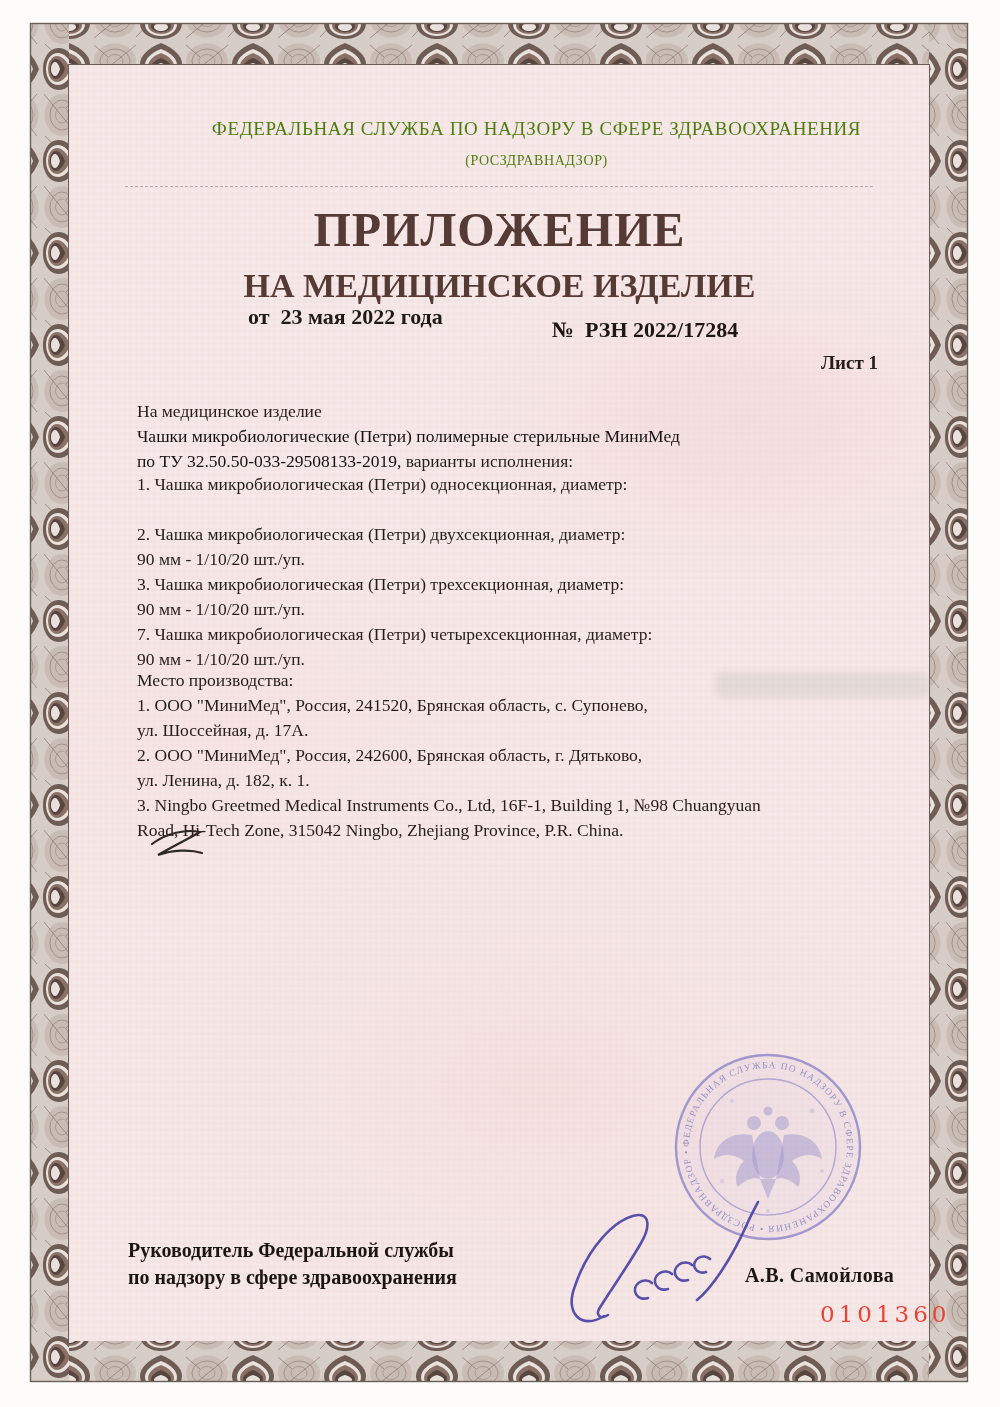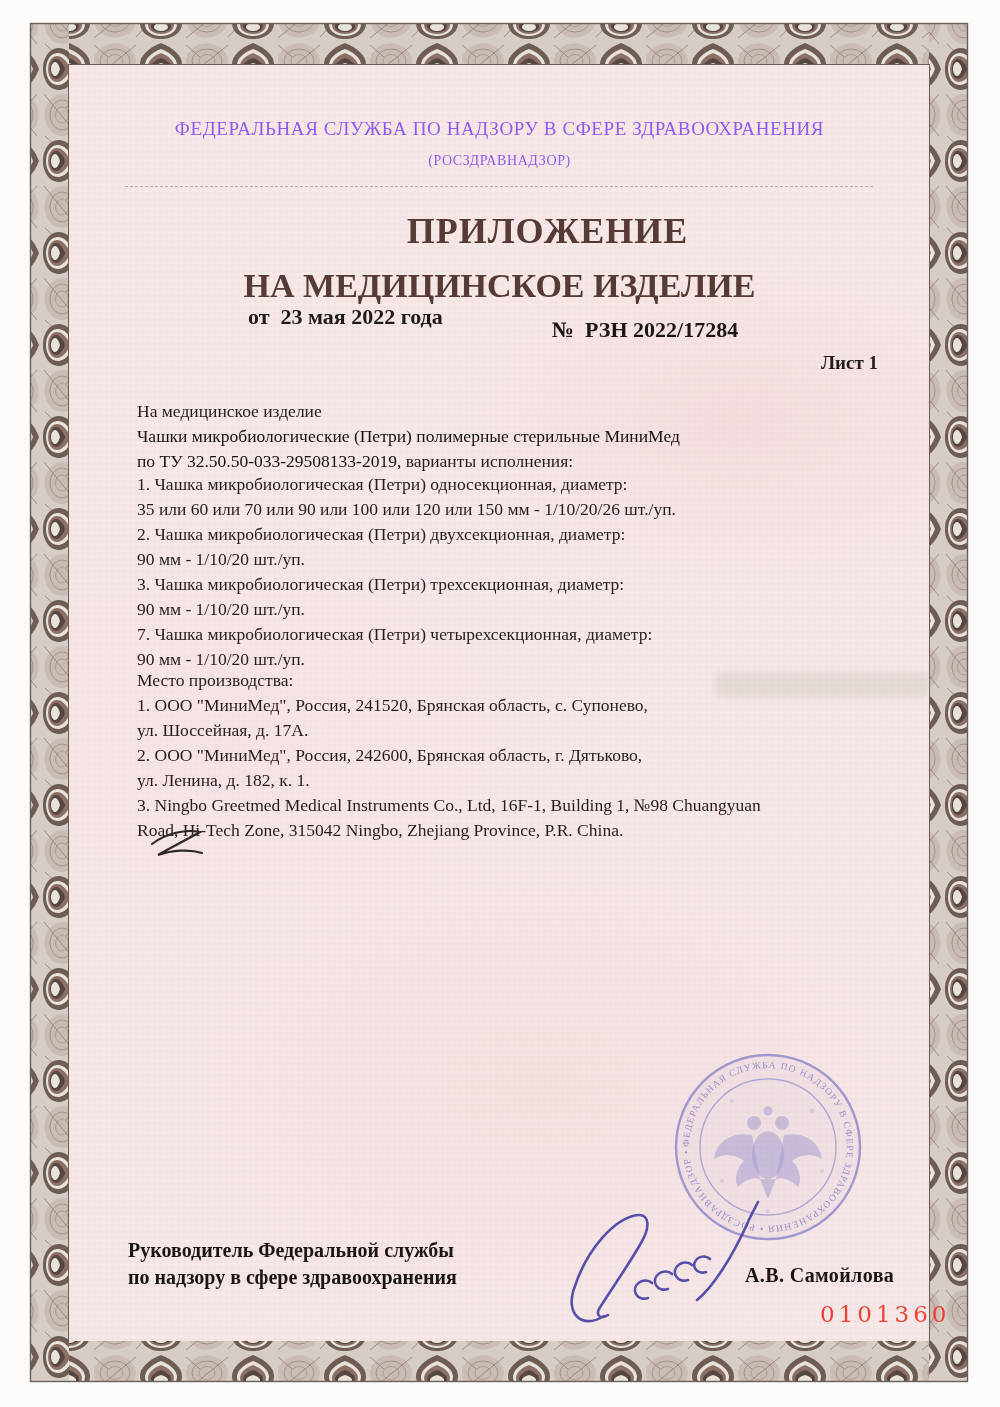--- a/index.html
+++ b/index.html
@@ -15,24 +15,24 @@
       radial-gradient(420px 240px at 78% 28%, rgba(242,212,214,.55), rgba(242,212,214,0) 70%),
       radial-gradient(500px 300px at 20% 52%, rgba(246,222,224,.50), rgba(246,222,224,0) 70%),
       radial-gradient(600px 380px at 55% 80%, rgba(240,212,212,.40), rgba(240,212,212,0) 72%),
       repeating-linear-gradient(0deg, rgba(228,198,198,.10) 0 3px, rgba(255,255,255,0) 3px 6px),
       repeating-linear-gradient(90deg, rgba(228,198,198,.08) 0 3px, rgba(255,255,255,0) 3px 6px),
       #f7e9e9;
   }
   .border-svg{position:absolute;left:0;top:0;}
   .abs{position:absolute;}
   .centered{left:69px;width:861px;text-align:center;}
-  .authority{font-size:19px;letter-spacing:.6px;color:#8b5cf6;}
+  .authority{font-size:19px;letter-spacing:.6px;color:#4d7c0f;padding-left:37px;}
   .dotted-rule{left:125px;top:186px;width:748px;height:0;border-top:1px dashed rgba(118,96,96,.45);}
   .title{font-family:"Liberation Serif",serif;font-weight:700;color:#553a35;letter-spacing:1px;}
-  .t1{top:210px;font-size:36px;padding-left:48px;}
+  .t1{top:202px;font-size:48px;}
   .t2{top:231px;font-size:34px;letter-spacing:0;}
   .t3{top:267px;font-size:34px;letter-spacing:0;}
   .pre{white-space:pre;}
   .date-line{left:248px;top:304px;font-size:22px;font-weight:700;color:#211b18;}
   .num-line{left:552px;top:317px;font-size:22px;font-weight:700;color:#1d1714;}
   .sheet{right:122px;top:352px;font-size:19px;font-weight:700;color:#241d1a;margin-left:10px;}
   .body-text{left:137px;width:745px;font-size:17.5px;line-height:25px;color:#241d19;}
   .b{font-weight:400;color:#161110;}
   .line{position:absolute;left:137px;width:760px;font-size:17.5px;color:#241d19;}
   .footer-title{left:128px;top:1237px;font-size:20px;line-height:27px;font-weight:700;color:#1c1613;}
@@ -84,21 +84,20 @@
 
   <div class="abs date-line pre">от  23 мая 2022 года</div>
   <div class="abs num-line pre">№  РЗН 2022/17284</div>
   <div class="abs sheet">Лист 1</div>
 
   <div class="abs body-text" style="top:399px">На медицинское изделие</div>
   <div class="abs body-text b" style="top:424px">Чашки микробиологические (Петри) полимерные стерильные МиниМед</div>
   <div class="abs body-text" style="top:449px"><span class="b">по ТУ 32.50.50-033-29508133-2019,</span><span> варианты исполнения:</span></div>
 
   <div class="abs line" style="top:474px">1. Чашка микробиологическая (Петри) односекционная, диаметр:</div>
-  <div class="abs line" style="top:499px">35 или 60 или 70 или 90 или 100 или 120 или 150 мм - 1/10/20/26 шт./уп.</div>
   <div class="abs line" style="top:524px">2. Чашка микробиологическая (Петри) двухсекционная, диаметр:</div>
   <div class="abs line" style="top:549px">90 мм - 1/10/20 шт./уп.</div>
   <div class="abs line" style="top:574px">3. Чашка микробиологическая (Петри) трехсекционная, диаметр:</div>
   <div class="abs line" style="top:599px">90 мм - 1/10/20 шт./уп.</div>
   <div class="abs line" style="top:624px">7. Чашка микробиологическая (Петри) четырехсекционная, диаметр:</div>
   <div class="abs line" style="top:649px">90 мм - 1/10/20 шт./уп.</div>
   <div class="abs line" style="top:670px">Место производства:</div>
   <div class="abs line" style="top:695px">1. ООО "МиниМед", Россия, 241520, Брянская область, с. Супонево,</div>
   <div class="abs line" style="top:720px">ул. Шоссейная, д. 17А.</div>
   <div class="abs line" style="top:745px">2. ООО "МиниМед", Россия, 242600, Брянская область, г. Дятьково,</div>

